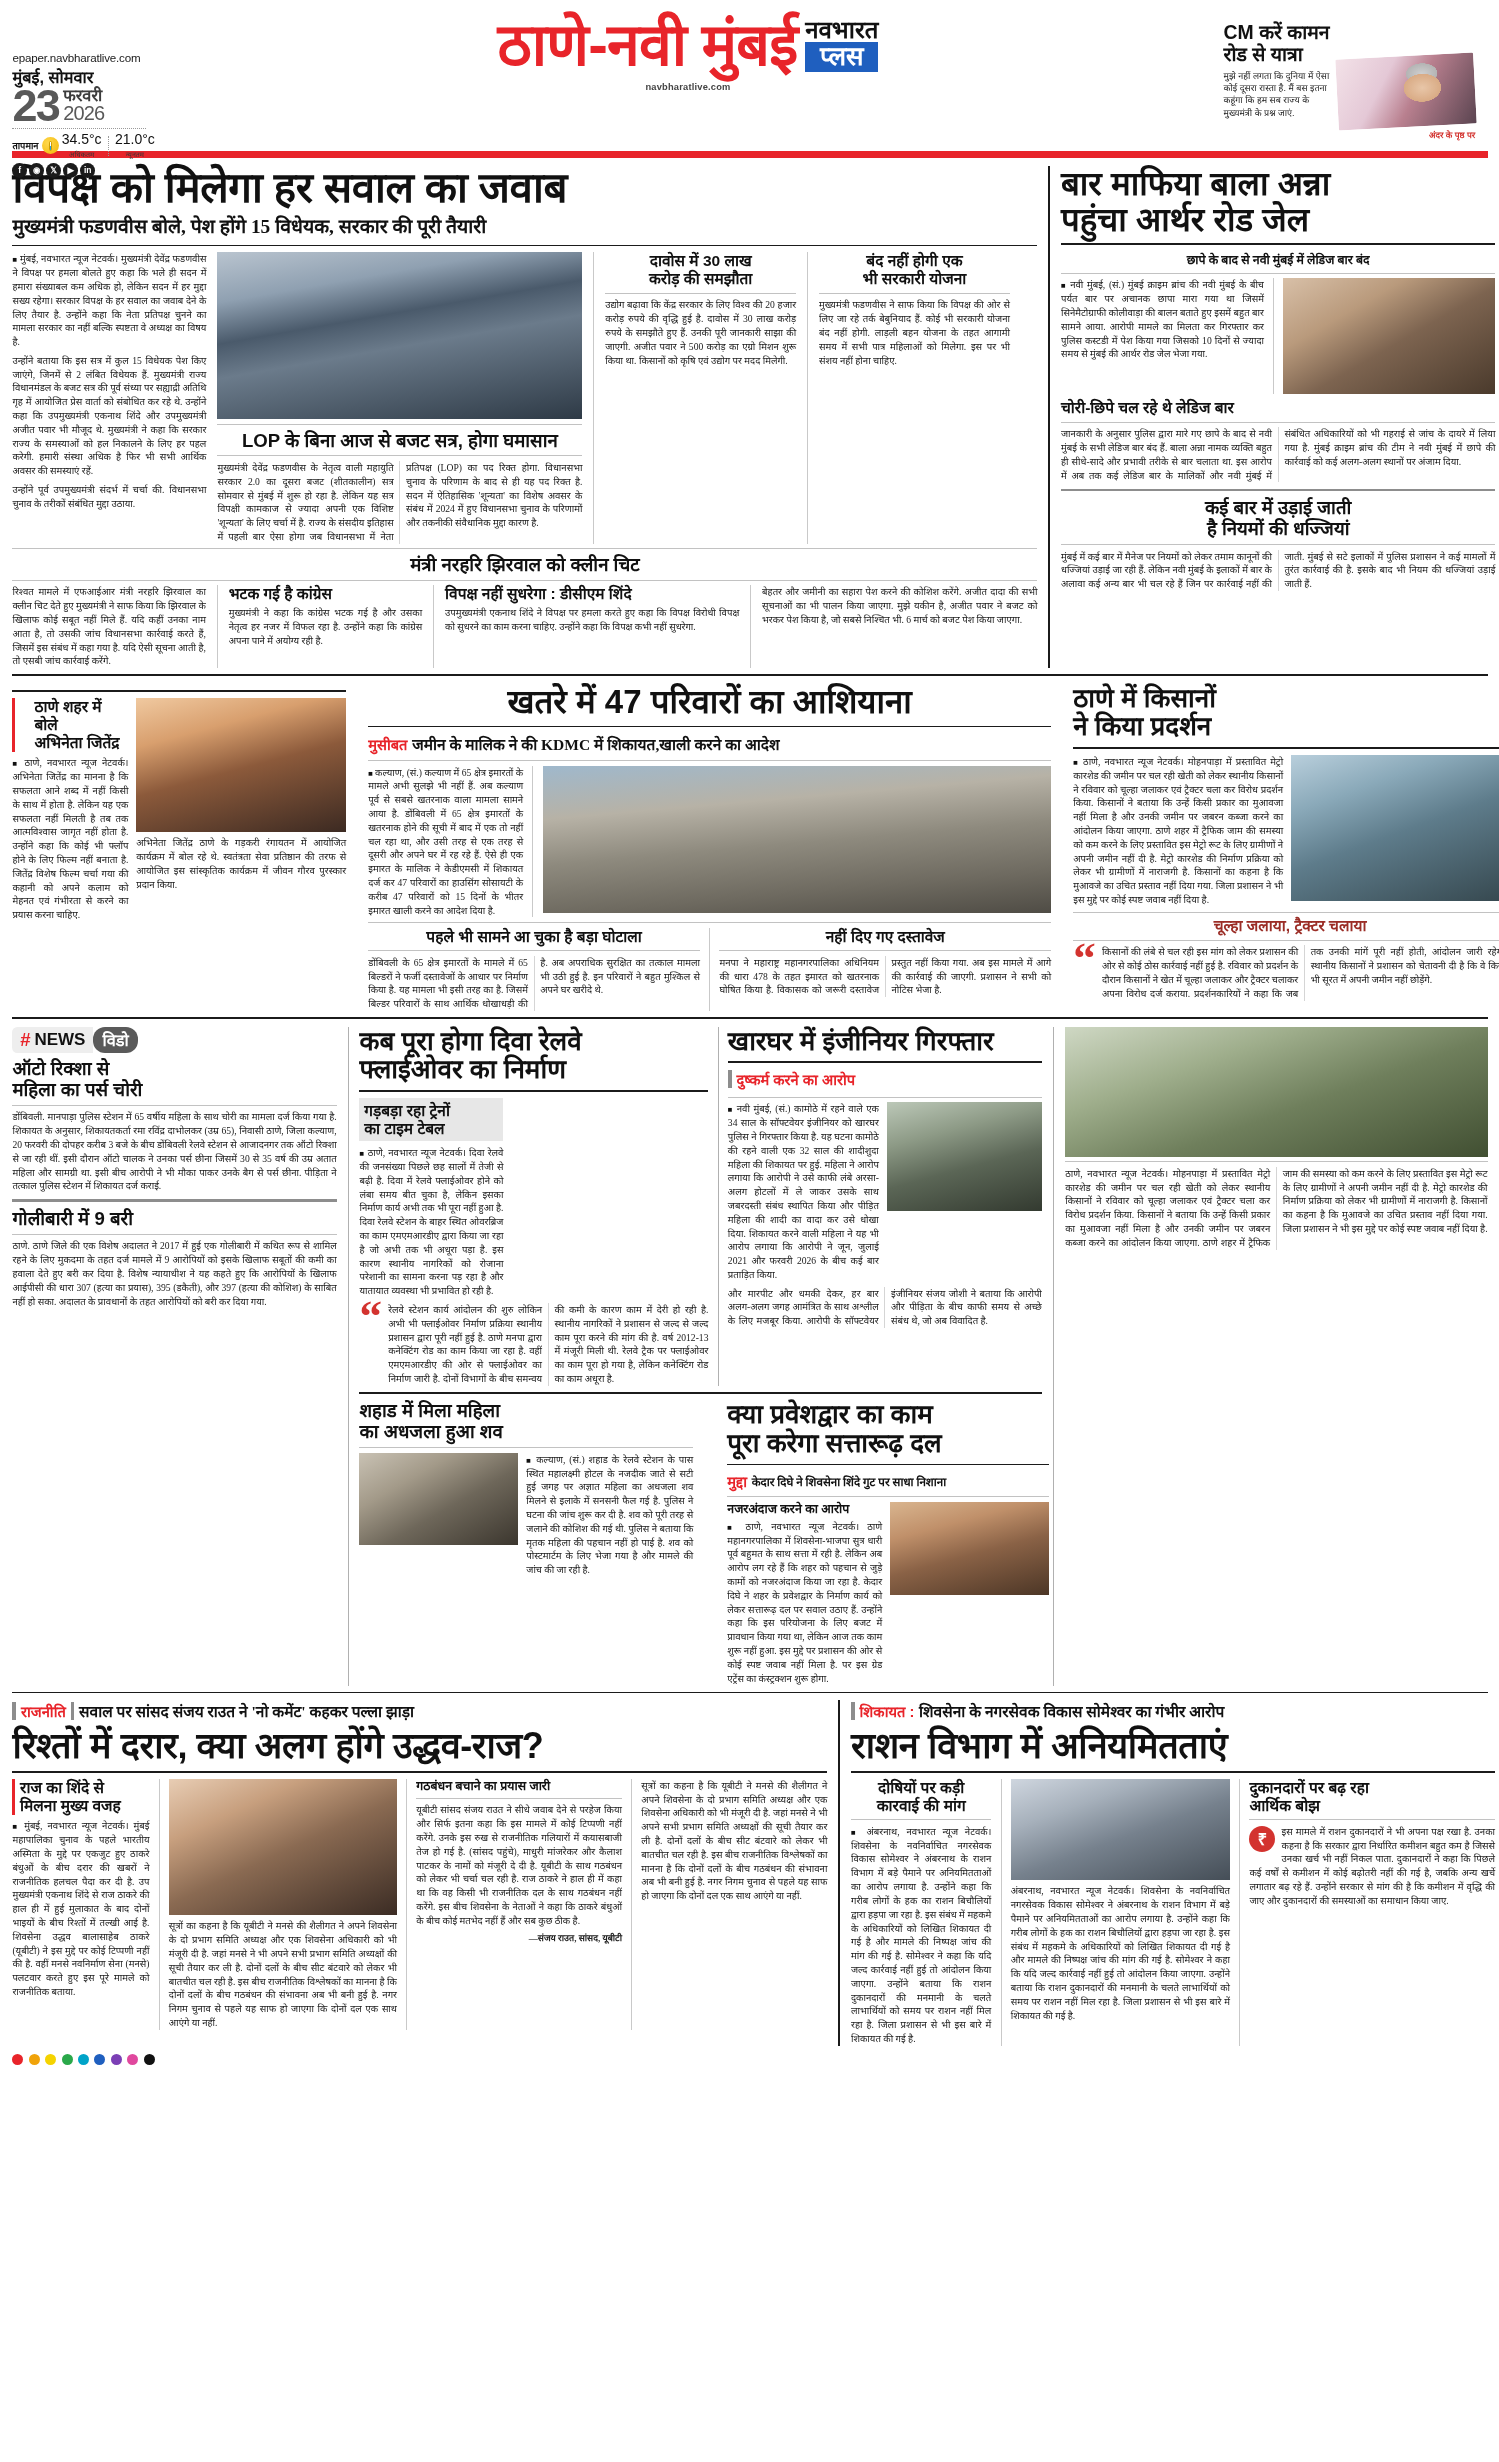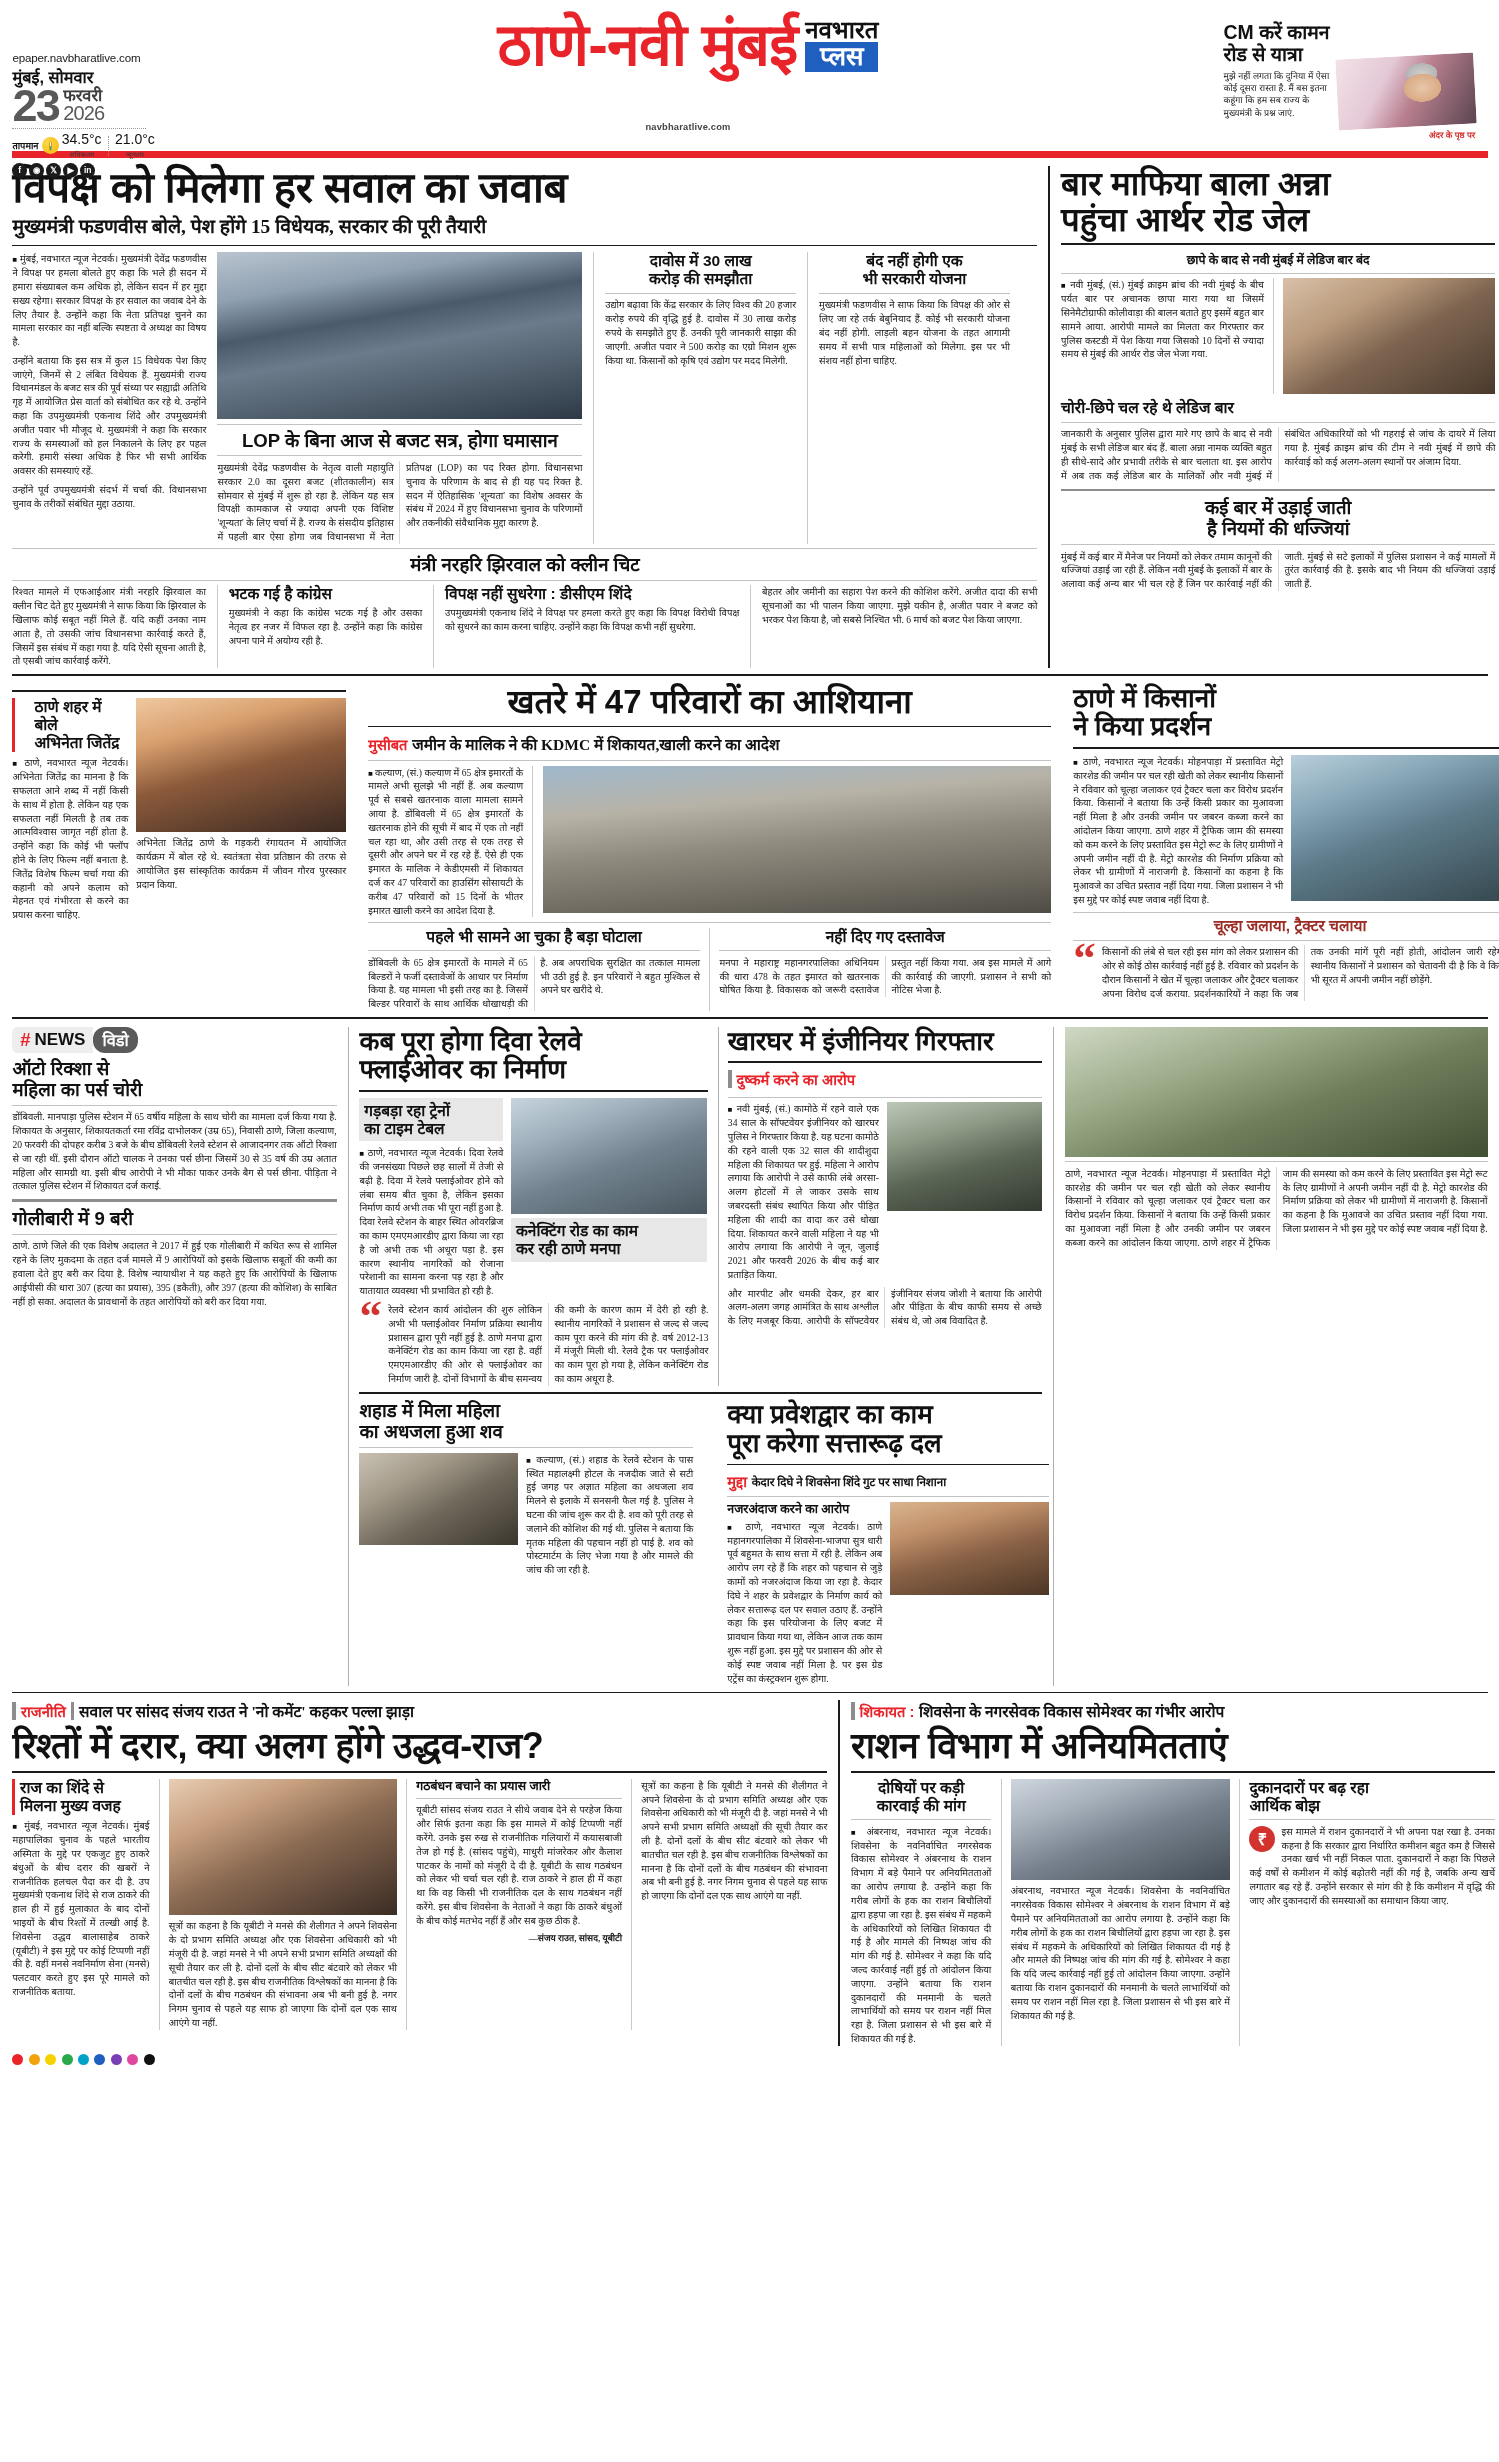--- a/index.html
+++ b/index.html
@@ -29,21 +29,21 @@
   .templabel { font-family: "Liberation Sans", sans-serif; font-weight: bold; font-size: 9.3px; color: #111; }
   .thermo { width: 17px; height: 17px; border-radius: 50%; background: radial-gradient(circle at 35% 35%, #ffd84d, #f2b705); display: flex; align-items: center; justify-content: center; flex: none; }
   .thermo i { display: block; width: 3.1px; height: 10px; background: linear-gradient(#fff 0%, #fff 45%, #29a3e0 46%, #29a3e0 100%); border-radius: 1.6px; border: 0.8px solid #cf9d04; }
   .tcol { text-align: center; line-height: 1; }
   .tval { font-family: "Liberation Sans", sans-serif; font-size: 14px; color: #111; }
   .tsub { font-family: "Liberation Sans", sans-serif; font-size: 7px; color: #333; }
   .tsep { width: 0.8px; height: 20px; border-left: 1.6px dotted #9a9a9a; margin: 0 3.1px; }
   .social { display: flex; gap: 2.3px; margin-top: 3.9px; }
   .sico { width: 14.7px; height: 14.7px; border-radius: 50%; background: #1b1b1b; color: #fff; font-family: "Liberation Sans", sans-serif; font-size: 8.5px; font-weight: bold; display: flex; align-items: center; justify-content: center; }
 
-  .mh-center { flex: 1; display: flex; flex-direction: column; align-items: center; justify-content: center; padding-top: 4.7px; gap: 40px; }
+  .mh-center { flex: 1; display: flex; flex-direction: column; align-items: center; justify-content: center; padding-top: 4.7px; }
   .logo-row { display: flex; align-items: center; justify-content: center; gap: 7.8px; }
   .logo-main { font-family: "Liberation Sans", sans-serif; font-weight: bold; font-size: 59px; color: #e8242a; line-height: 1; letter-spacing: -0.8px; }
   .logo-side { display: flex; flex-direction: column; line-height: 1; }
   .logo-nb { font-family: "Liberation Sans", sans-serif; font-weight: bold; font-size: 24px; color: #111; }
   .logo-plus { font-family: "Liberation Sans", sans-serif; font-weight: bold; font-size: 26px; color: #ffffff; background: #1f5fbf; padding: 0.8px 7.8px 3.1px 7.8px; text-align: center; }
   .site-under { font-family: "Liberation Sans", sans-serif; font-size: 9.3px; font-weight: bold; color: #444; margin-top: 7.8px; letter-spacing: 0.2px; }
 
   .mh-right { width: 264px; padding-top: 11px; position: relative; }
   .cm-head { font-family: "Liberation Sans", sans-serif; font-weight: bold; font-size: 19.4px; line-height: 1.12; color: #111; }
   .cm-body { font-family: "Liberation Sans", sans-serif; font-size: 9px; line-height: 1.35; color: #222; width: 116px; margin-top: 4.7px; }
@@ -380,25 +380,20 @@
         <div style="width:349px;">
           <h2 class="head-m" style="white-space:pre-line;">कब पूरा होगा दिवा रेलवे
 फ्लाईओवर का निर्माण</h2>
           <div class="hr-k"></div>
           <div style="display:flex; gap:7.8px;">
             <div style="width:144px;">
               <h3 class="head-xs" style="white-space:pre-line; background:#e7e7e7; padding:3.9px 4.7px;">गड़बड़ा रहा ट्रेनों
 का टाइम टेबल</h3>
               <p class="body dateline" style="margin-top:4.7px;">ठाणे, नवभारत न्यूज नेटवर्क। दिवा रेलवे की जनसंख्या पिछले छह सालों में तेजी से बढ़ी है. दिवा में रेलवे फ्लाईओवर होने को लंबा समय बीत चुका है, लेकिन इसका निर्माण कार्य अभी तक भी पूरा नहीं हुआ है. दिवा रेलवे स्टेशन के बाहर स्थित ओवरब्रिज का काम एमएमआरडीए द्वारा किया जा रहा है जो अभी तक भी अधूरा पड़ा है. इस कारण स्थानीय नागरिकों को रोजाना परेशानी का सामना करना पड़ रहा है और यातायात व्यवस्था भी प्रभावित हो रही है.</p>
             </div>
-            <div style="width:196px;">
-              <div class="photo ph-flyover" style="height:116px;"></div>
-              <h3 class="head-xs" style="white-space:pre-line; margin-top:4.7px; background:#e7e7e7; padding:3.9px 4.7px;">कनेक्टिंग रोड का काम
-कर रही ठाणे मनपा</h3>
-            </div>
           </div>
           <div style="display:flex; gap:6.2px; margin-top:4.7px;">
             <div class="quote-mark">“</div>
             <p class="pullquote cols2">रेलवे स्टेशन कार्य आंदोलन की शुरु लोकिन अभी भी फ्लाईओवर निर्माण प्रक्रिया स्थानीय प्रशासन द्वारा पूरी नहीं हुई है. ठाणे मनपा द्वारा कनेक्टिंग रोड का काम किया जा रहा है. वहीं एमएमआरडीए की ओर से फ्लाईओवर का निर्माण जारी है. दोनों विभागों के बीच समन्वय की कमी के कारण काम में देरी हो रही है. स्थानीय नागरिकों ने प्रशासन से जल्द से जल्द काम पूरा करने की मांग की है. वर्ष 2012-13 में मंजूरी मिली थी. रेलवे ट्रैक पर फ्लाईओवर का काम पूरा हो गया है, लेकिन कनेक्टिंग रोड का काम अधूरा है.</p>
           </div>
         </div>
 
         <div style="width:0.8px; background:#b0b0b0;"></div>
 
         <div style="width:314px;">

